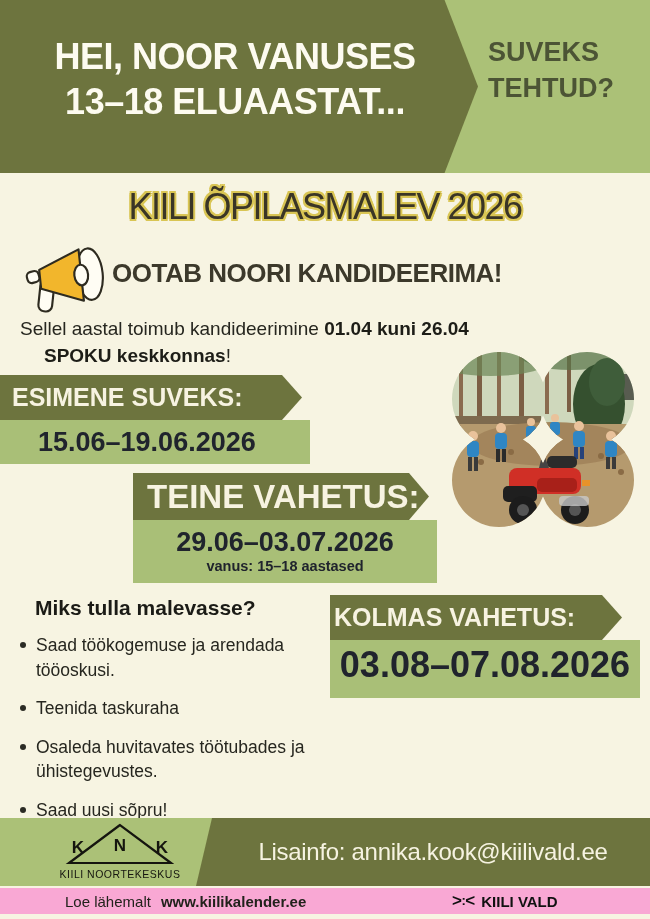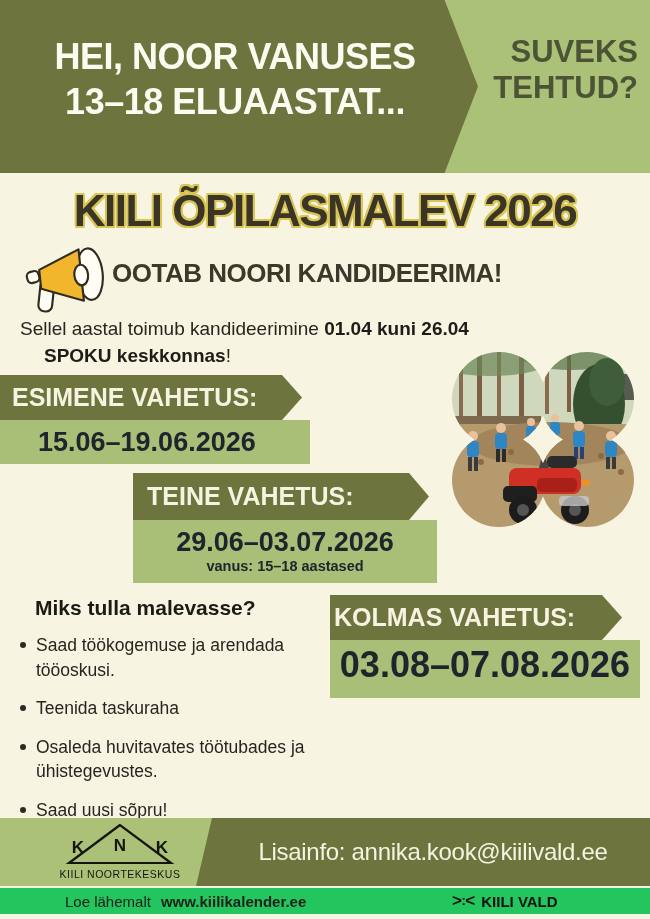--- a/index.html
+++ b/index.html
@@ -13,27 +13,27 @@
   .top-band .light{position:absolute;top:0;left:360px;right:0;bottom:0;background:#abc177;}
   .top-band .dark{
     position:absolute;top:0;left:0;width:478px;height:173px;background:#6d743e;
     clip-path:polygon(0 0,93% 0,100% 50%,93% 100%,0 100%);
   }
   .headline{
     position:absolute;left:20px;top:34px;width:430px;
     color:#fdfbf0;font-weight:800;font-size:36px;line-height:45px;letter-spacing:-.5px;text-align:center;
   }
   .side-q{
-    position:absolute;left:488px;top:34px;width:150px;text-align:right;
-    color:#4c5435;font-weight:800;font-size:31px;line-height:36px;
+    position:absolute;left:488px;top:34px;width:150px;text-align:left;
+    color:#4c5435;font-weight:800;font-size:27px;line-height:36px;
   }
   
   .title{
     position:absolute;top:186px;left:0;width:650px;text-align:center;
-    font-size:44px;font-weight:700;letter-spacing:-1.5px;color:#3a3526;
+    font-size:36px;font-weight:400;letter-spacing:-1.5px;color:#3a3526;
     text-shadow:
       2px 0 #d9c554,-2px 0 #d9c554,0 2px #d9c554,0 -2px #d9c554,
       1.6px 1.6px #d9c554,-1.6px 1.6px #d9c554,1.6px -1.6px #d9c554,-1.6px -1.6px #d9c554;
   }
   .subtitle{
     position:absolute;left:112px;top:258px;
     font-size:26px;font-weight:900;letter-spacing:-.5px;color:#3c392b;
   }
   .megaphone{position:absolute;left:25px;top:240px;transform:rotate(-6deg);}
   
@@ -42,21 +42,21 @@
   .intro .l2{margin-left:24px;}
   
   .arrow-banner{
     position:absolute;background:#6d743e;color:#f7f3e1;
     font-weight:800;display:flex;align-items:center;
     clip-path:polygon(0 0,calc(100% - 20px) 0,100% 50%,calc(100% - 20px) 100%,0 100%);
   }
   .date-bar{position:absolute;background:#a9bf77;color:#20242d;font-weight:900;}
   .s1-label{left:0;top:375px;width:290px;height:45px;font-size:25px;padding-left:12px;}
   .s1-dates{left:0;top:420px;width:310px;height:44px;font-size:27px;line-height:44px;padding-left:38px;box-sizing:border-box;}
-  .s2-label{left:133px;top:473px;width:282px;height:47px;font-size:25px;padding-left:14px;}
+  .s2-label{left:133px;top:473px;width:282px;height:47px;font-size:33px;padding-left:14px;}
   .s2-dates{left:133px;top:520px;width:304px;height:63px;text-align:center;}
   .s2-dates .d{font-size:27px;line-height:30px;padding-top:7px;}
   .s2-dates .n{font-size:14.5px;font-weight:800;line-height:18px;}
   .s3-label{left:330px;top:595px;width:288px;height:45px;font-size:25px;padding-left:4px;}
   .s3-dates{left:330px;top:640px;width:310px;height:58px;font-size:36px;line-height:50px;text-align:center;}
   
   .photo{position:absolute;left:451px;top:352px;}
   
   .why-h{position:absolute;left:35px;top:596px;font-size:21px;font-weight:800;color:#1b1b16;}
   .benefits{position:absolute;left:18px;top:633px;width:330px;margin:0;padding:0;list-style:none;}
@@ -78,21 +78,21 @@
     clip-path:polygon(16px 0,100% 0,100% 100%,0 100%);
   }
   .contact{
     position:absolute;left:216px;right:0;top:0;height:68px;
     display:flex;align-items:center;justify-content:center;
     color:#f6f3e1;font-size:24px;font-weight:500;letter-spacing:-.3px;
   }
   .knk{position:absolute;left:58px;top:822px;}
   
   .footer{
-    position:absolute;left:0;top:888px;width:650px;height:26px;background:#22c55e;
+    position:absolute;left:0;top:888px;width:650px;height:26px;background:#f9a8d4;
     display:flex;align-items:center;
   }
   .more{position:absolute;left:65px;font-size:15px;color:#22221c;}
   .more b{font-weight:800;margin-left:10px;}
   .muni{position:absolute;left:452px;display:flex;align-items:center;font-size:15px;font-weight:800;color:#111;}
   .kv-icon{font-weight:900;font-size:17px;letter-spacing:-1px;margin-right:7px;display:inline-flex;align-items:center;}
   .kv-icon .kv-dots{font-size:13px;margin:0 0.5px;position:relative;top:-1px;}
 </style>
 </head>
 <body>
@@ -126,21 +126,21 @@
     </svg>
   </div>
   <div class="subtitle">OOTAB NOORI KANDIDEERIMA!</div>
 
   <div class="intro">
     <div><span>Sellel aastal toimub kandideerimine </span><b>01.04 kuni 26.04</b></div>
     <div class="l2"><b>SPOKU keskkonnas</b><span>!</span></div>
   </div>
 
   <div class="arrow-banner s1-label">
-      <span>ESIMENE VAHETUS:</span>
+      <span>ESIMENE SUVEKS:</span>
     </div>
   <div class="date-bar s1-dates">15.06–19.06.2026</div>
 
   <div class="photo">
     <svg width="184" height="176" viewBox="0 0 184 176">
       <defs>
         <clipPath id="clover">
           <circle cx="48" cy="47" r="47"></circle>
           <circle cx="136" cy="47" r="47"></circle>
           <circle cx="48" cy="128" r="47"></circle>

